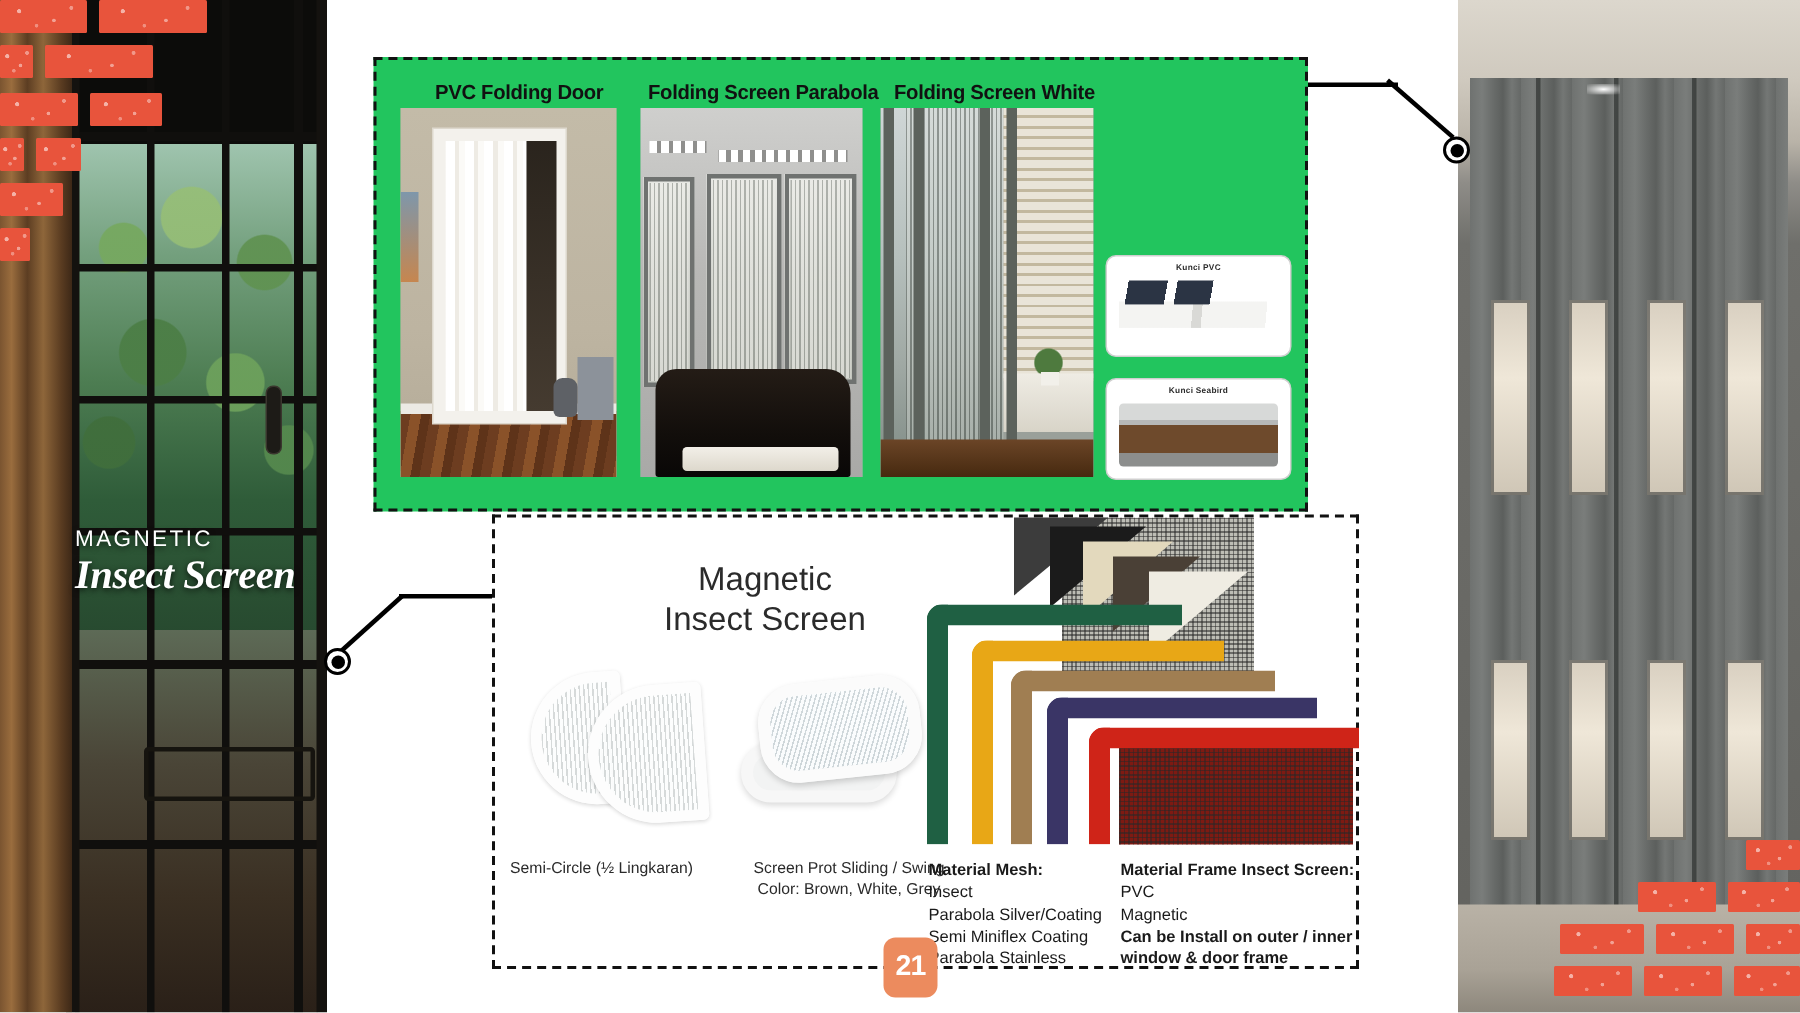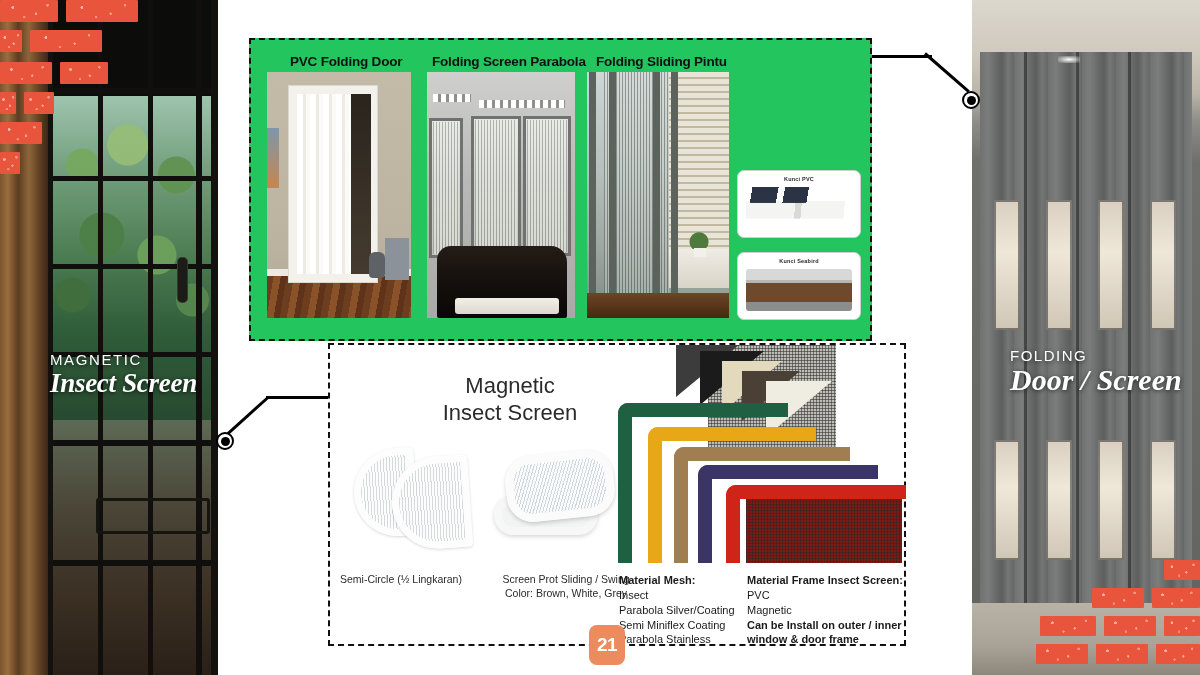--- a/index.html
+++ b/index.html
@@ -299,24 +299,20 @@
     <div class="pr-glass" style="left:22px;top:200px;height:130px;"></div>
     <div class="pr-glass" style="left:74px;top:200px;height:130px;"></div>
     <div class="pr-glass" style="left:126px;top:200px;height:130px;"></div>
     <div class="pr-glass" style="left:178px;top:200px;height:130px;"></div>
     <div class="pr-glass" style="left:22px;top:440px;height:120px;"></div>
     <div class="pr-glass" style="left:74px;top:440px;height:120px;"></div>
     <div class="pr-glass" style="left:126px;top:440px;height:120px;"></div>
     <div class="pr-glass" style="left:178px;top:440px;height:120px;"></div>
     <div class="pr-ceiling-light"></div>
     <div class="pr-floor"></div>
-    <div class="pr-overlay">
-      <div class="l1">FOLDING</div>
-      <div class="l2">Door / Screen</div>
-    </div>
   </div>
 
   <div class="brick" style="left:0;top:0;width:58px;height:22px;"></div>
   <div class="brick" style="left:66px;top:0;width:72px;height:22px;"></div>
   <div class="brick" style="left:0;top:30px;width:22px;height:22px;"></div>
   <div class="brick" style="left:30px;top:30px;width:72px;height:22px;"></div>
   <div class="brick" style="left:0;top:62px;width:52px;height:22px;"></div>
   <div class="brick" style="left:60px;top:62px;width:48px;height:22px;"></div>
   <div class="brick" style="left:0;top:92px;width:16px;height:22px;"></div>
   <div class="brick" style="left:24px;top:92px;width:30px;height:22px;"></div>
@@ -338,21 +334,21 @@
   <div class="conn-dot" style="left:962px;top:91px;"></div>
 
   <div class="conn" style="left:266px;top:396px;width:64px;height:3px;"></div>
   <div class="conn" style="left:268px;top:396px;width:58px;height:3px;transform:rotate(138deg);transform-origin:left center;"></div>
   <div class="conn-dot" style="left:216px;top:432px;"></div>
 
   <div class="box-top">
 
     <div class="col-title" style="left:39px;top:14px;">PVC Folding Door</div>
     <div class="col-title" style="left:181px;top:14px;">Folding Screen Parabola</div>
-    <div class="col-title" style="left:345px;top:14px;">Folding Sliding Pintu</div>
+    <div class="col-title" style="left:345px;top:14px;">Folding Screen White</div>
 
     <div class="ph ph1" style="left:16px;top:32px;width:144px;height:246px;">
       <div class="wall"></div>
         <div class="floor"></div>
         <div class="base"></div>
       <div class="art"></div>
       <div class="frame"></div>
         <div class="door"></div>
         <div class="gap"></div>
       <div class="table"></div>

